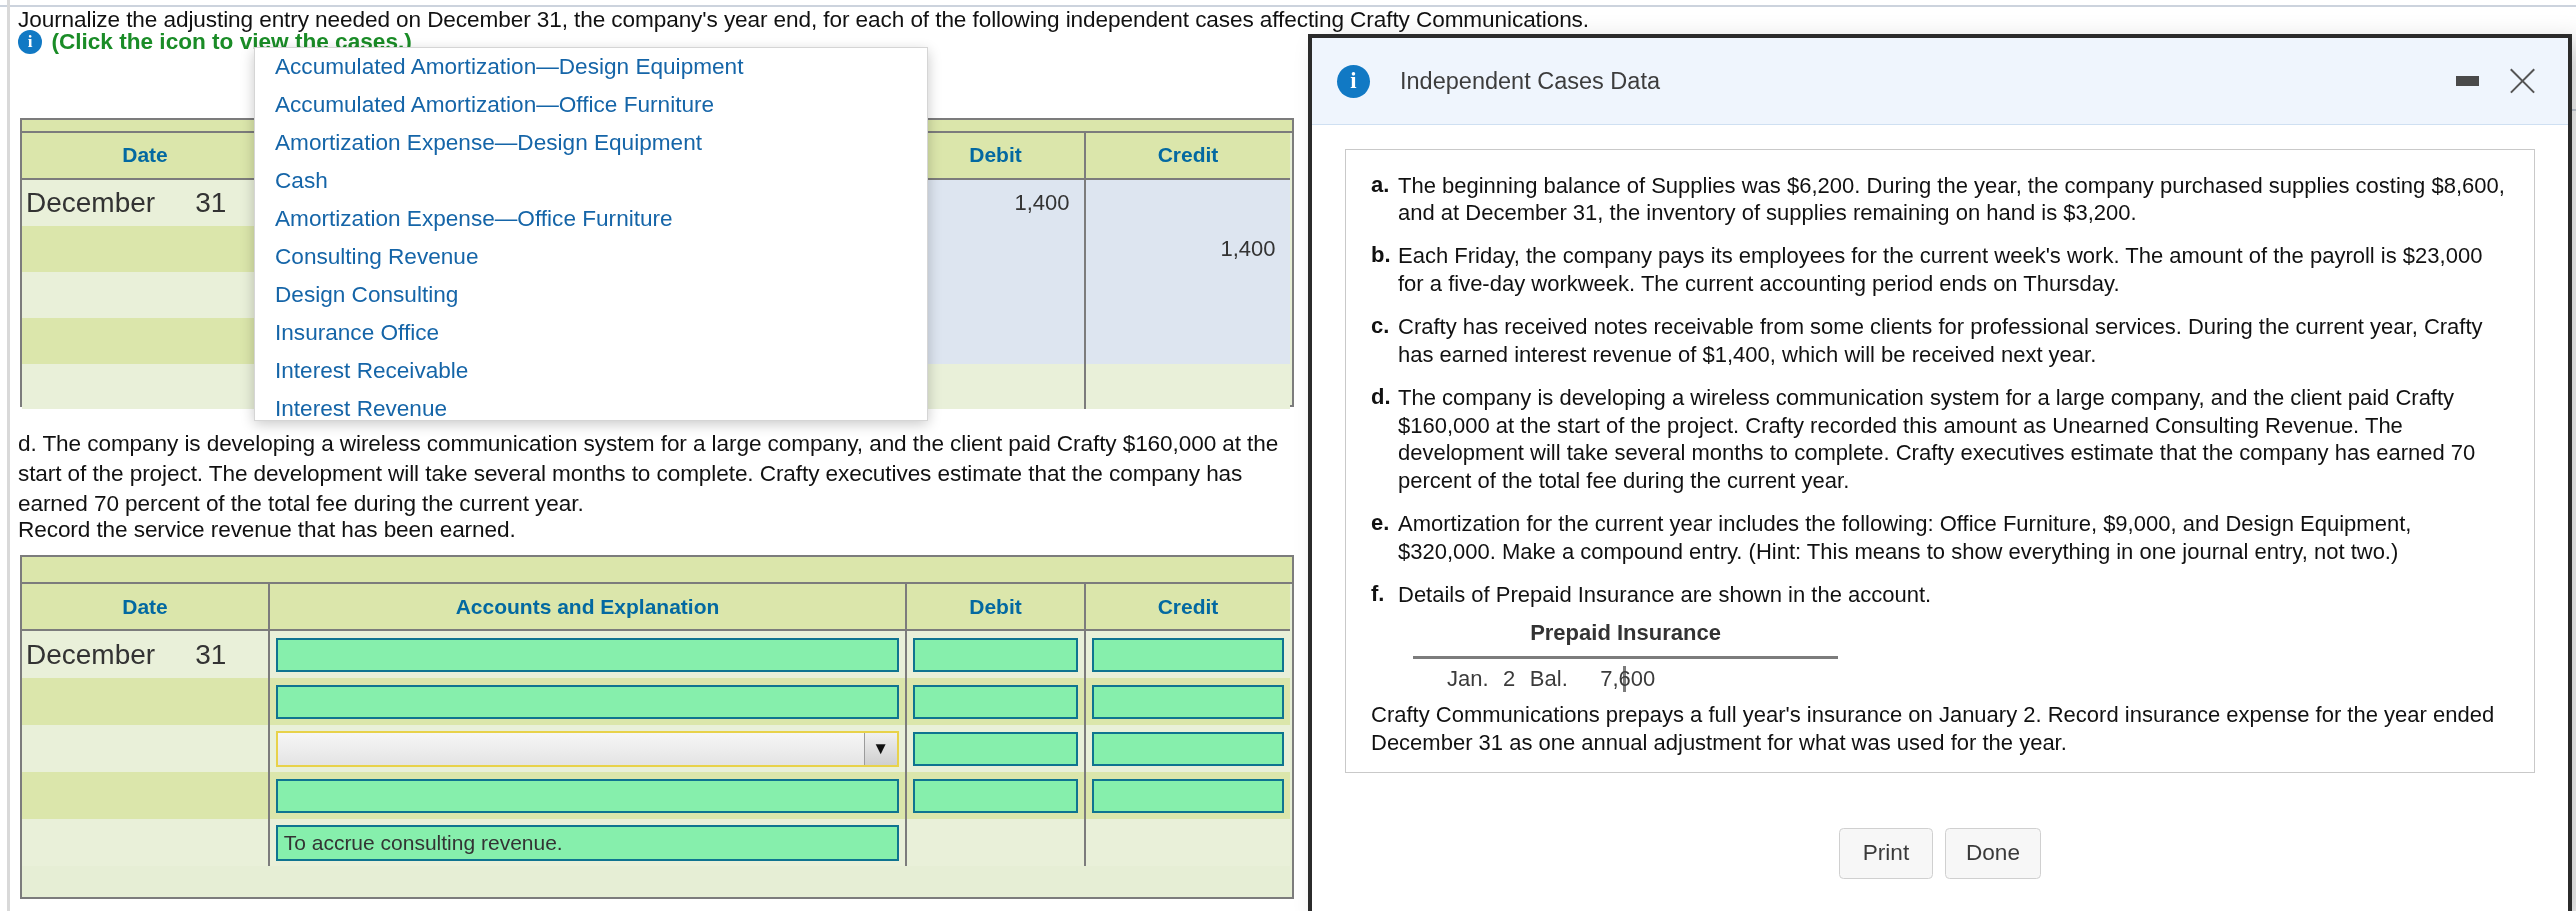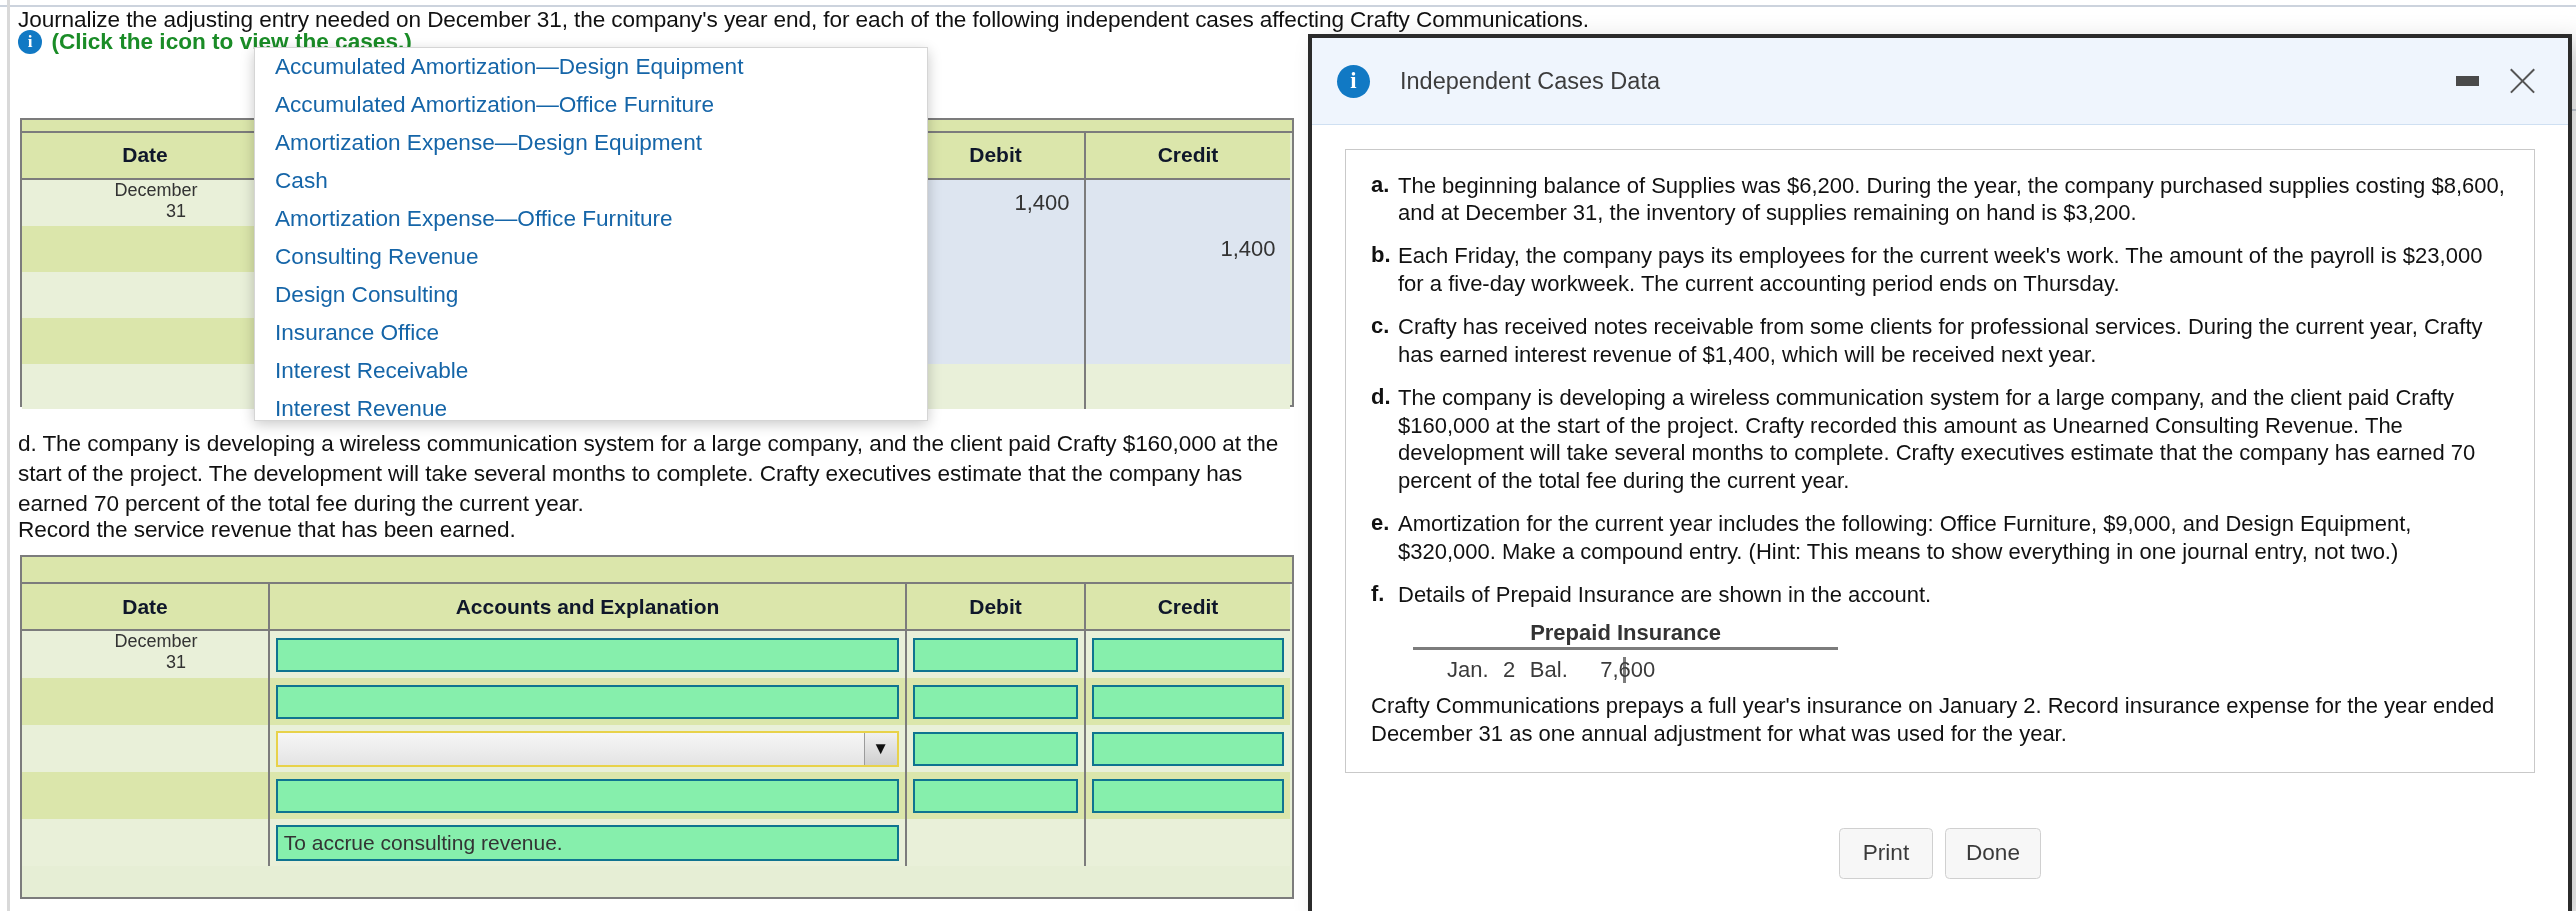--- a/index.html
+++ b/index.html
@@ -65,37 +65,36 @@
   .jcell {
     border-right: 2.7px solid #7c7c7c;
     display: flex; align-items: center;
     position: relative;
   }
   .jcell:last-child { border-right: none; }
   .head-cell {
     background: #dbe6ab;
     font-weight: bold;
     font-size: 21px;
-    color: #0f172a;
+    color: #0369a1;
     justify-content: center;
     border-bottom: 2.7px solid #7c7c7c;
   }
   .band-a { background: #dbe6ab; }
   .band-b { background: #e9f0d9; }
   .band-blue { background: #dde5f0; }
   .cell-num {
     justify-content: flex-end;
     padding-right: 14.5px;
     font-size: 22px;
     color: #333;
   }
   .cell-date {
-    font-size: 18px; color: #333;
-    padding-left: 22px;
-    flex-direction: column;
+    font-size: 28px; color: #333;
+    padding-left: 4px;
   }
   .cell-date .day { margin-left: 40px; }
 
   .topstrip {
     height: 12.7px;
     background: #dbe6ab;
     border-bottom: 2.7px solid #7c7c7c;
   }
 
   .tinput {
@@ -221,21 +220,21 @@
   .taccount {
     margin: 5.4px 0 1.8px 0;
     width: 100%;
     display: flex;
     justify-content: flex-start;
     padding-left: 42px;
   }
   .ta-inner { width: 425px; }
   .ta-title {
     text-align: center; font-weight: bold; font-size: 22px; color: #333;
-    margin-bottom: 1px;
+    margin-bottom: 10px;
   }
   .ta-rule {
     height: 3.6px; background: #7c7c7c; width: 100%;
   }
   .ta-row {
     display: flex; align-items: center;
     position: relative; height: 40px;
   }
   .ta-left {
     display: flex; align-items: center; width: 50%;

